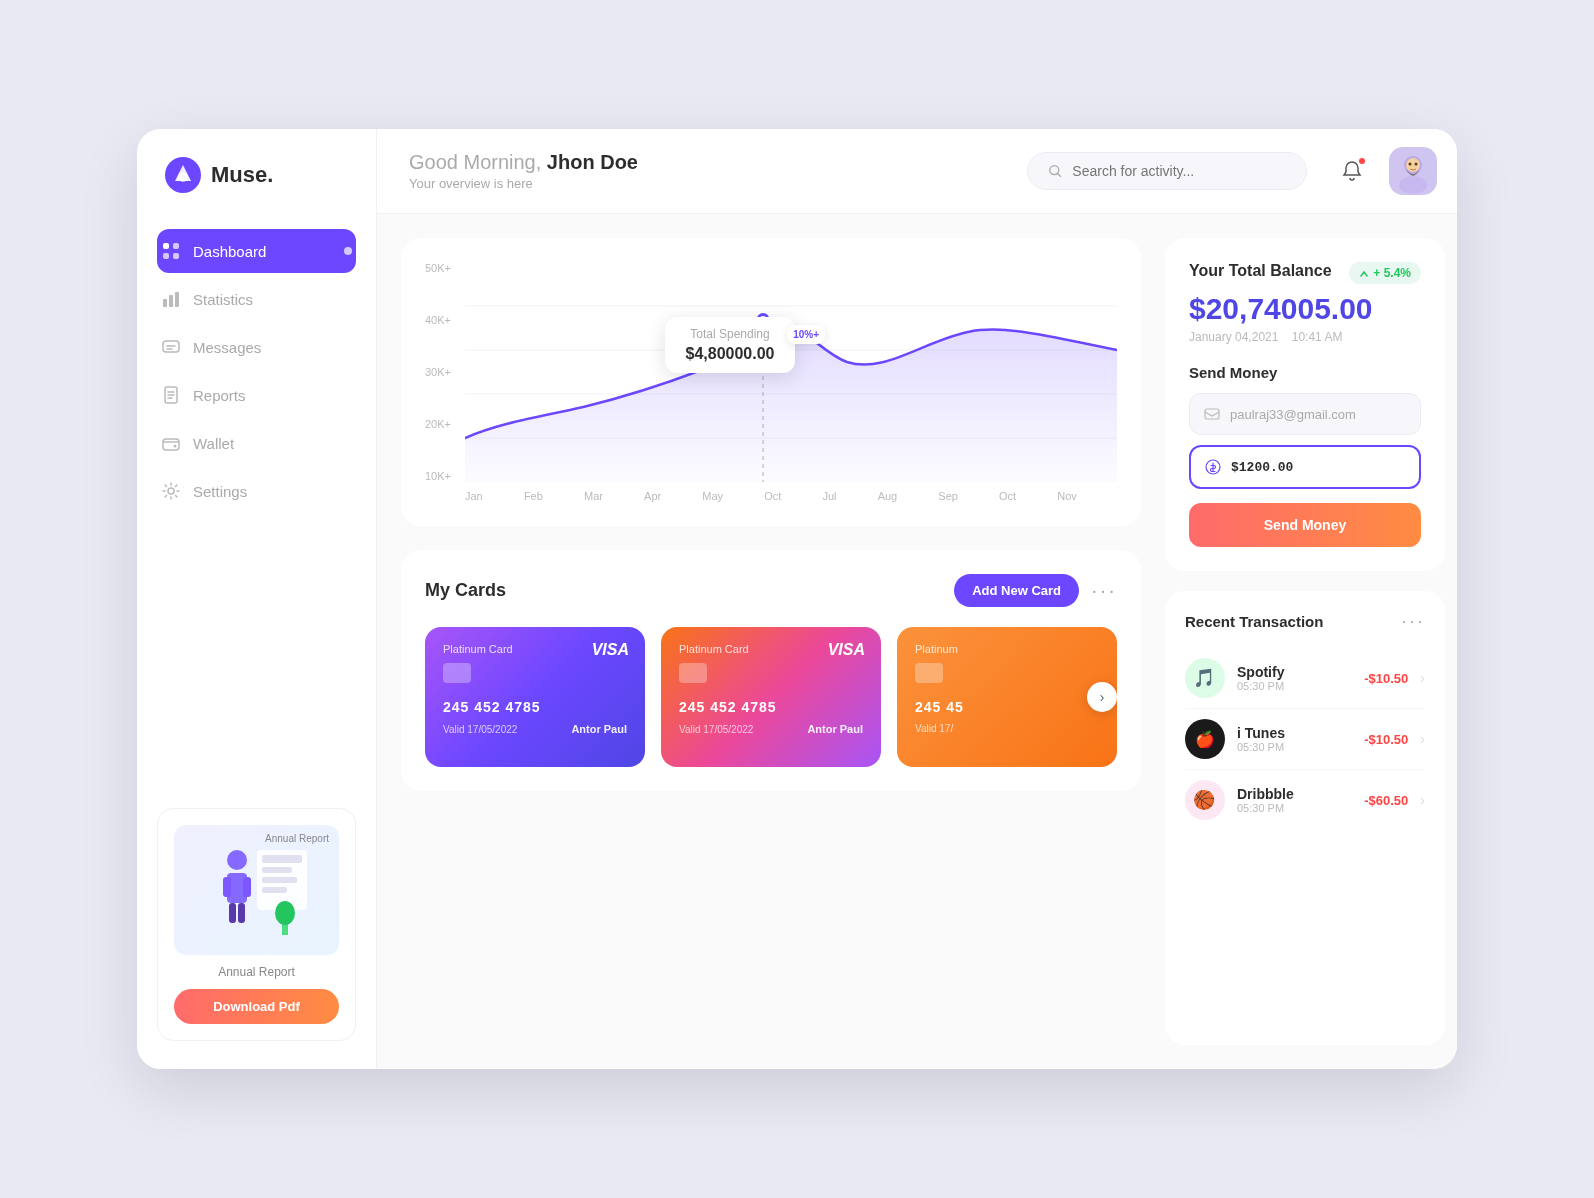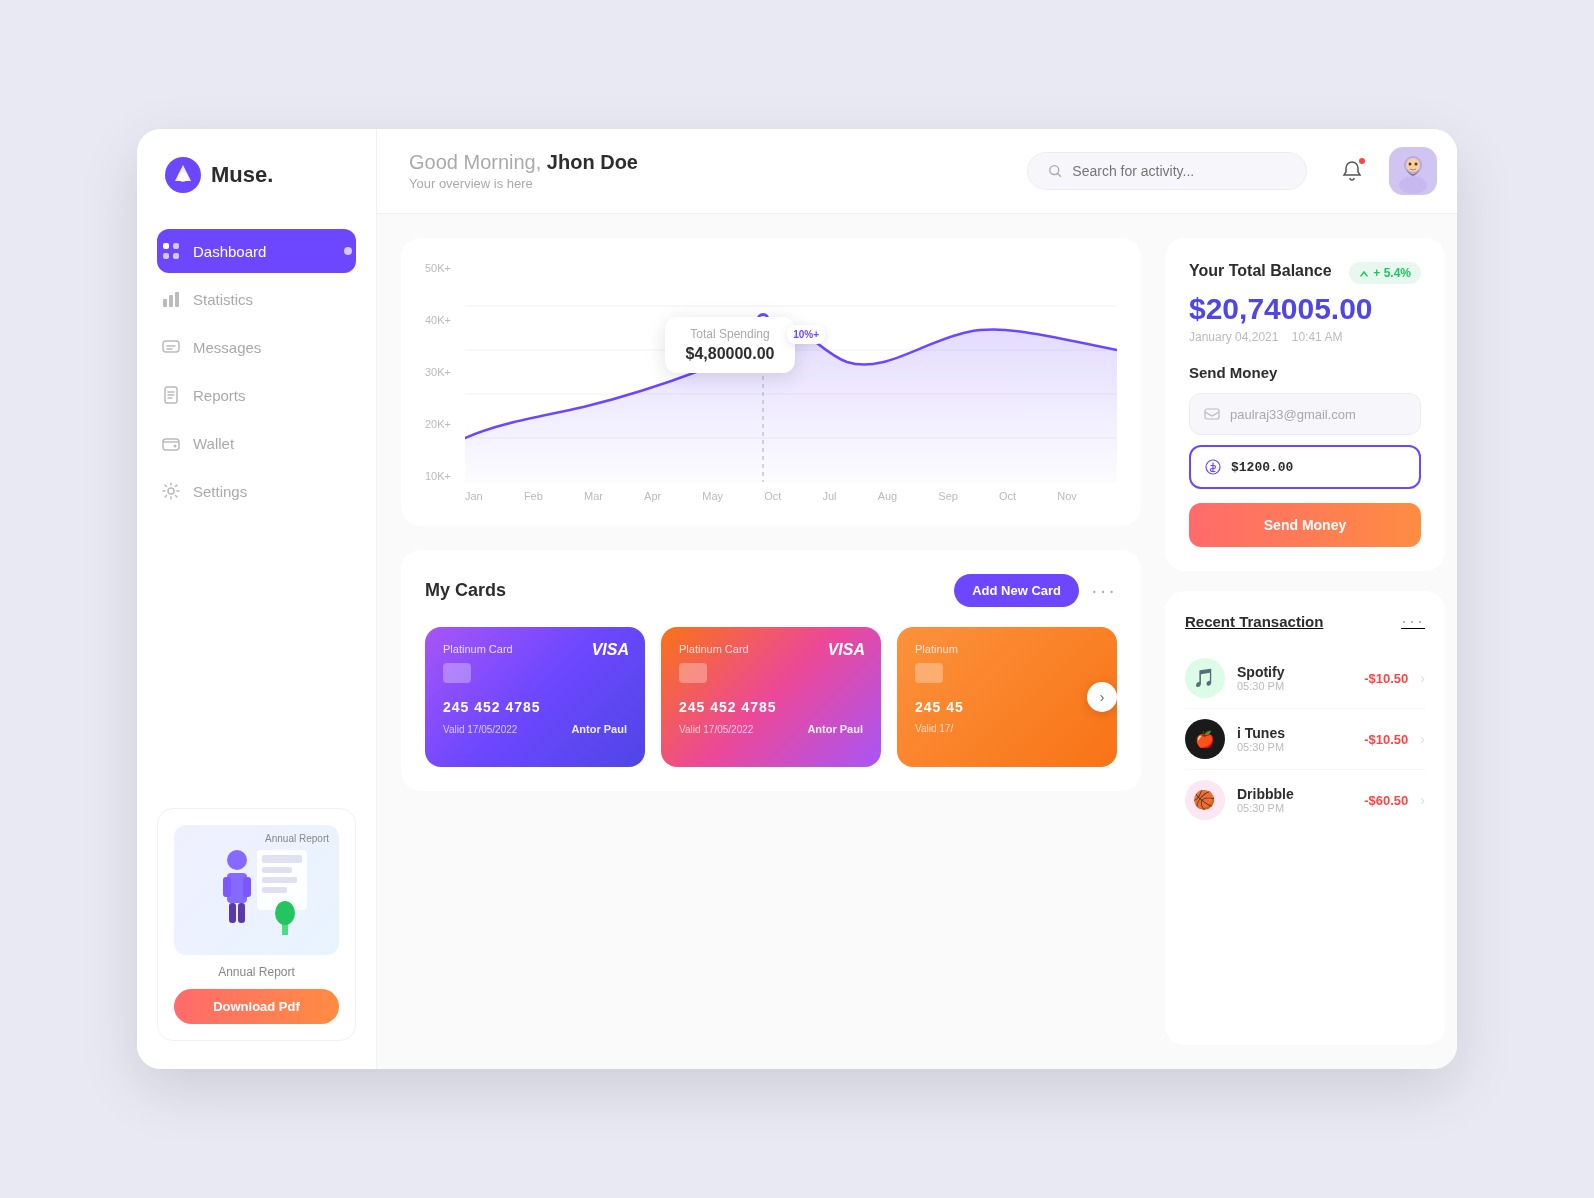--- a/index.html
+++ b/index.html
@@ -506,21 +506,20 @@
       background: white;
       border-radius: 20px;
       padding: 20px;
       flex: 1;
     }
     .transactions-header {
       display: flex;
       align-items: center;
       justify-content: space-between;
       margin-bottom: 16px;
-      text-decoration: underline;
     }
     .transactions-title {
       font-size: 15px;
       font-weight: 700;
       color: #2d2d2d;
     }
     .transactions-more {
       color: #aaa;
       font-size: 18px;
       letter-spacing: 2px;

